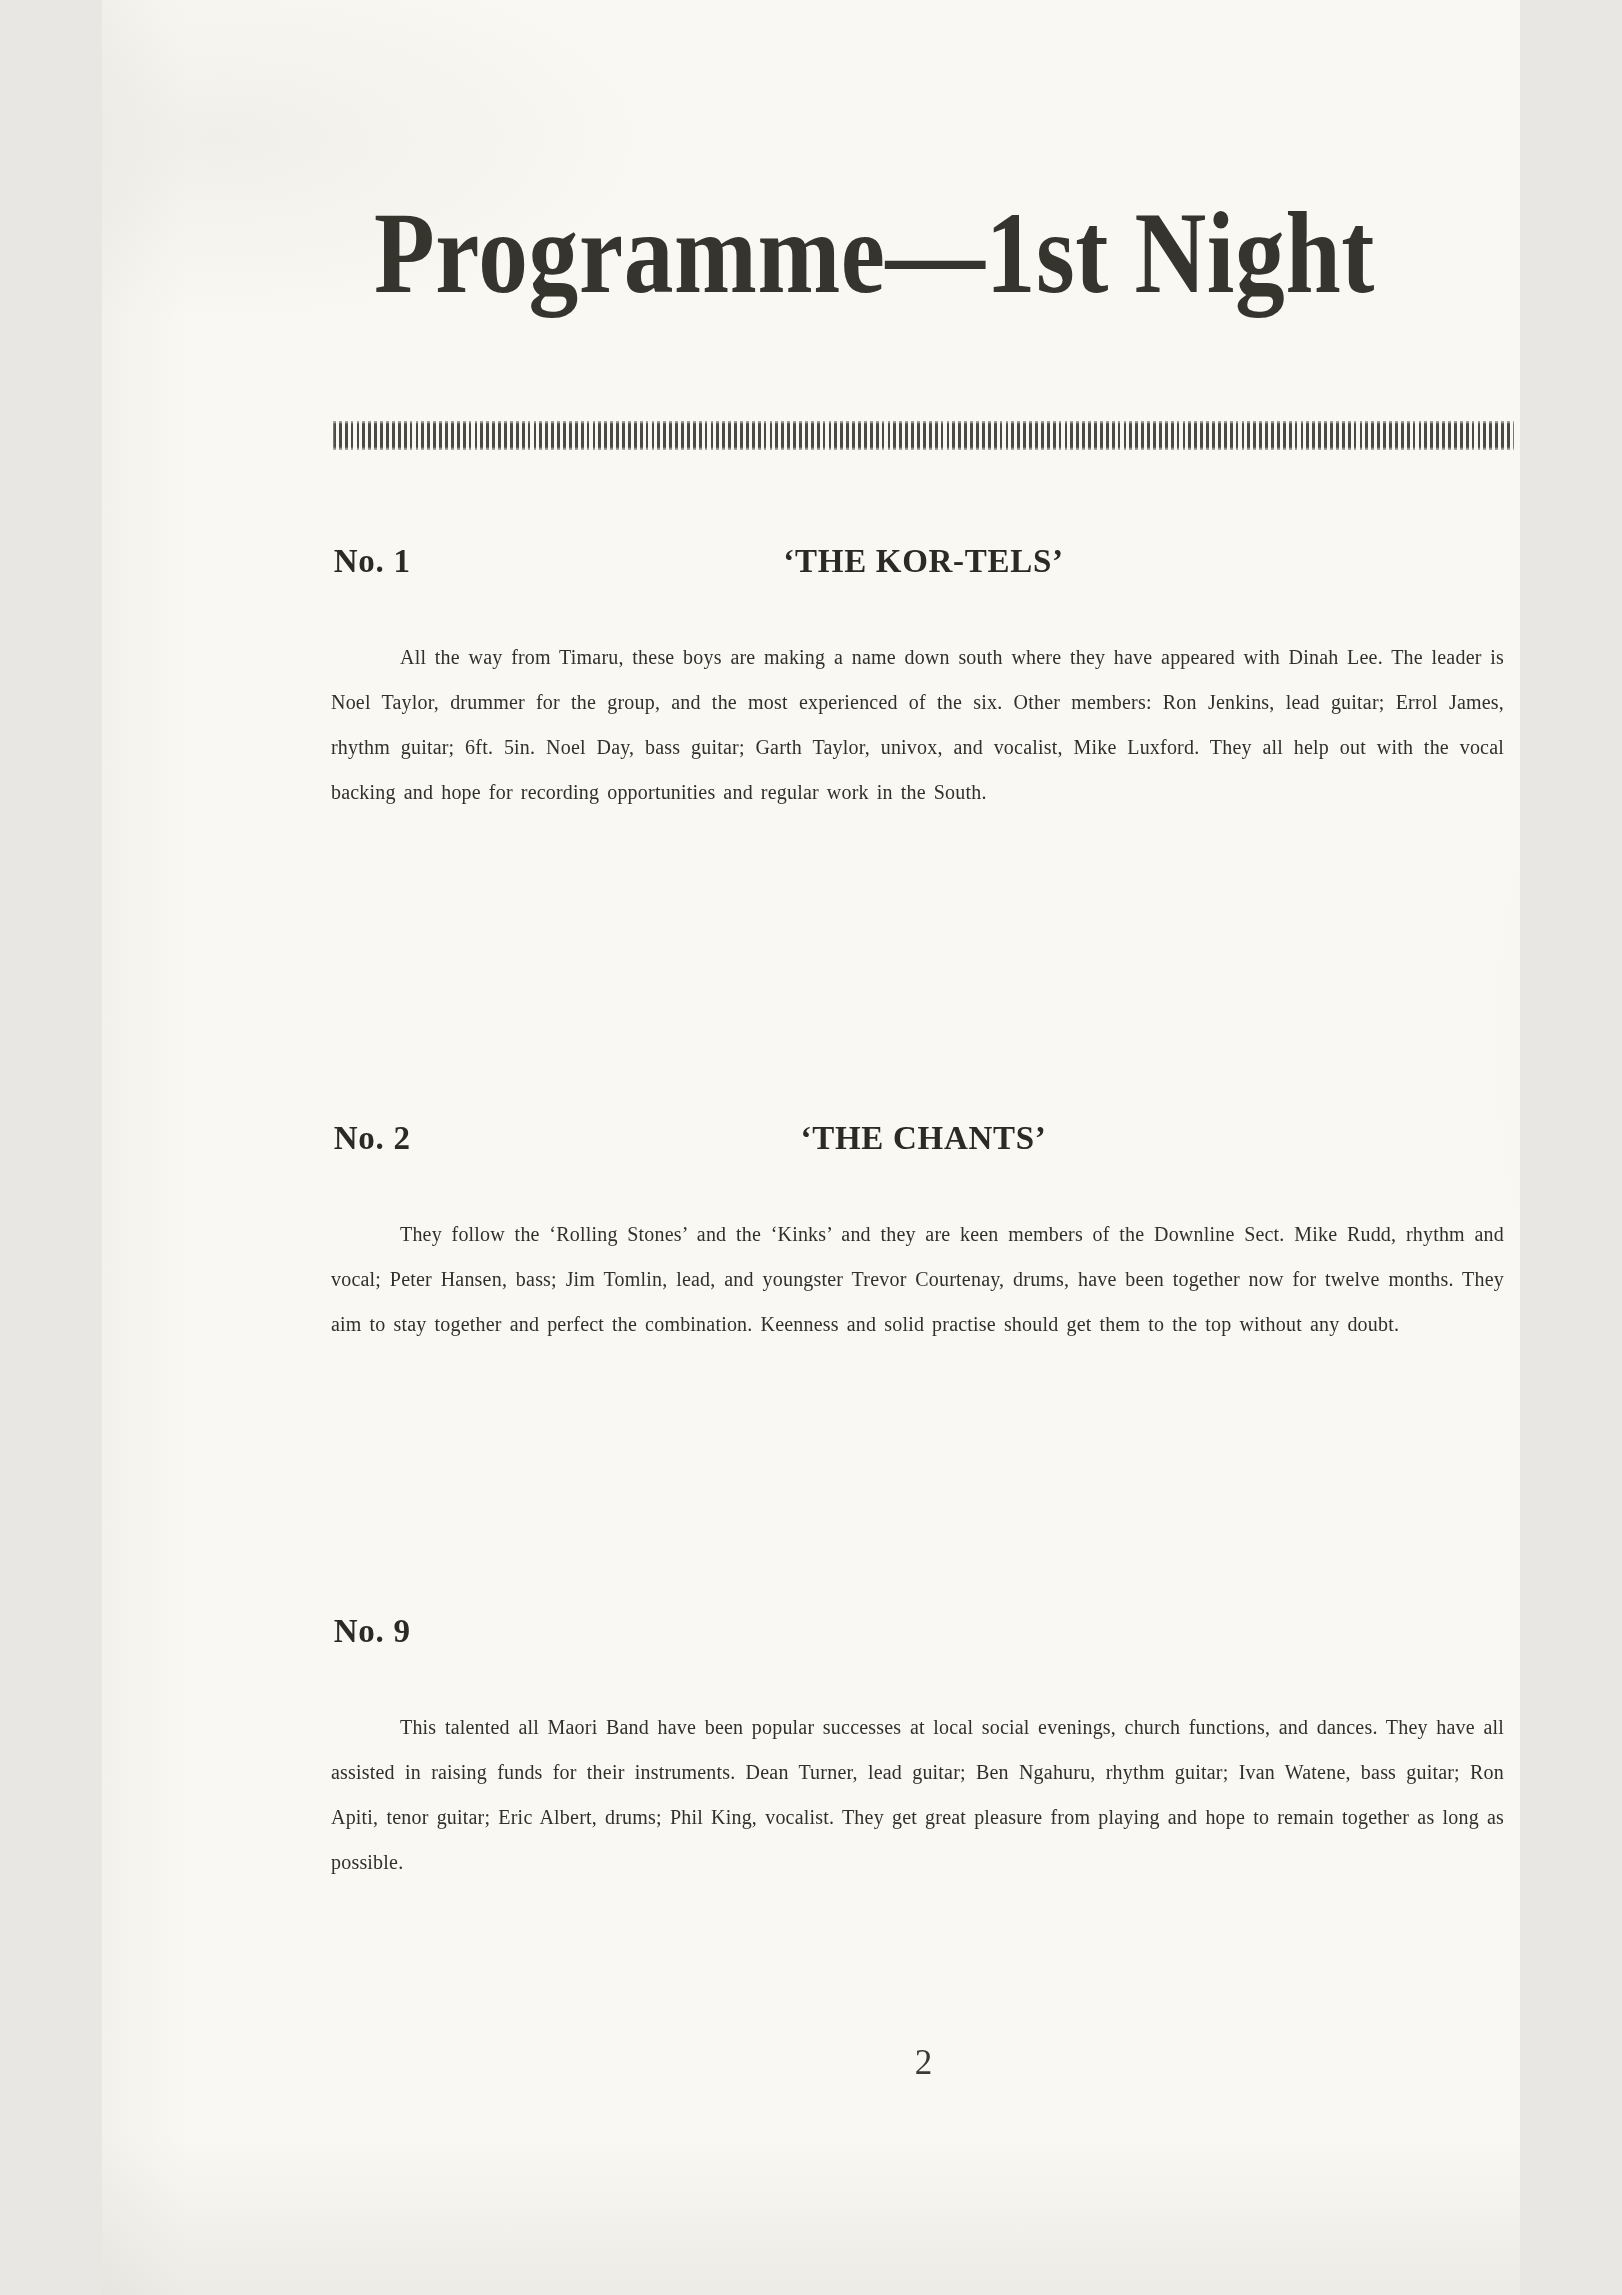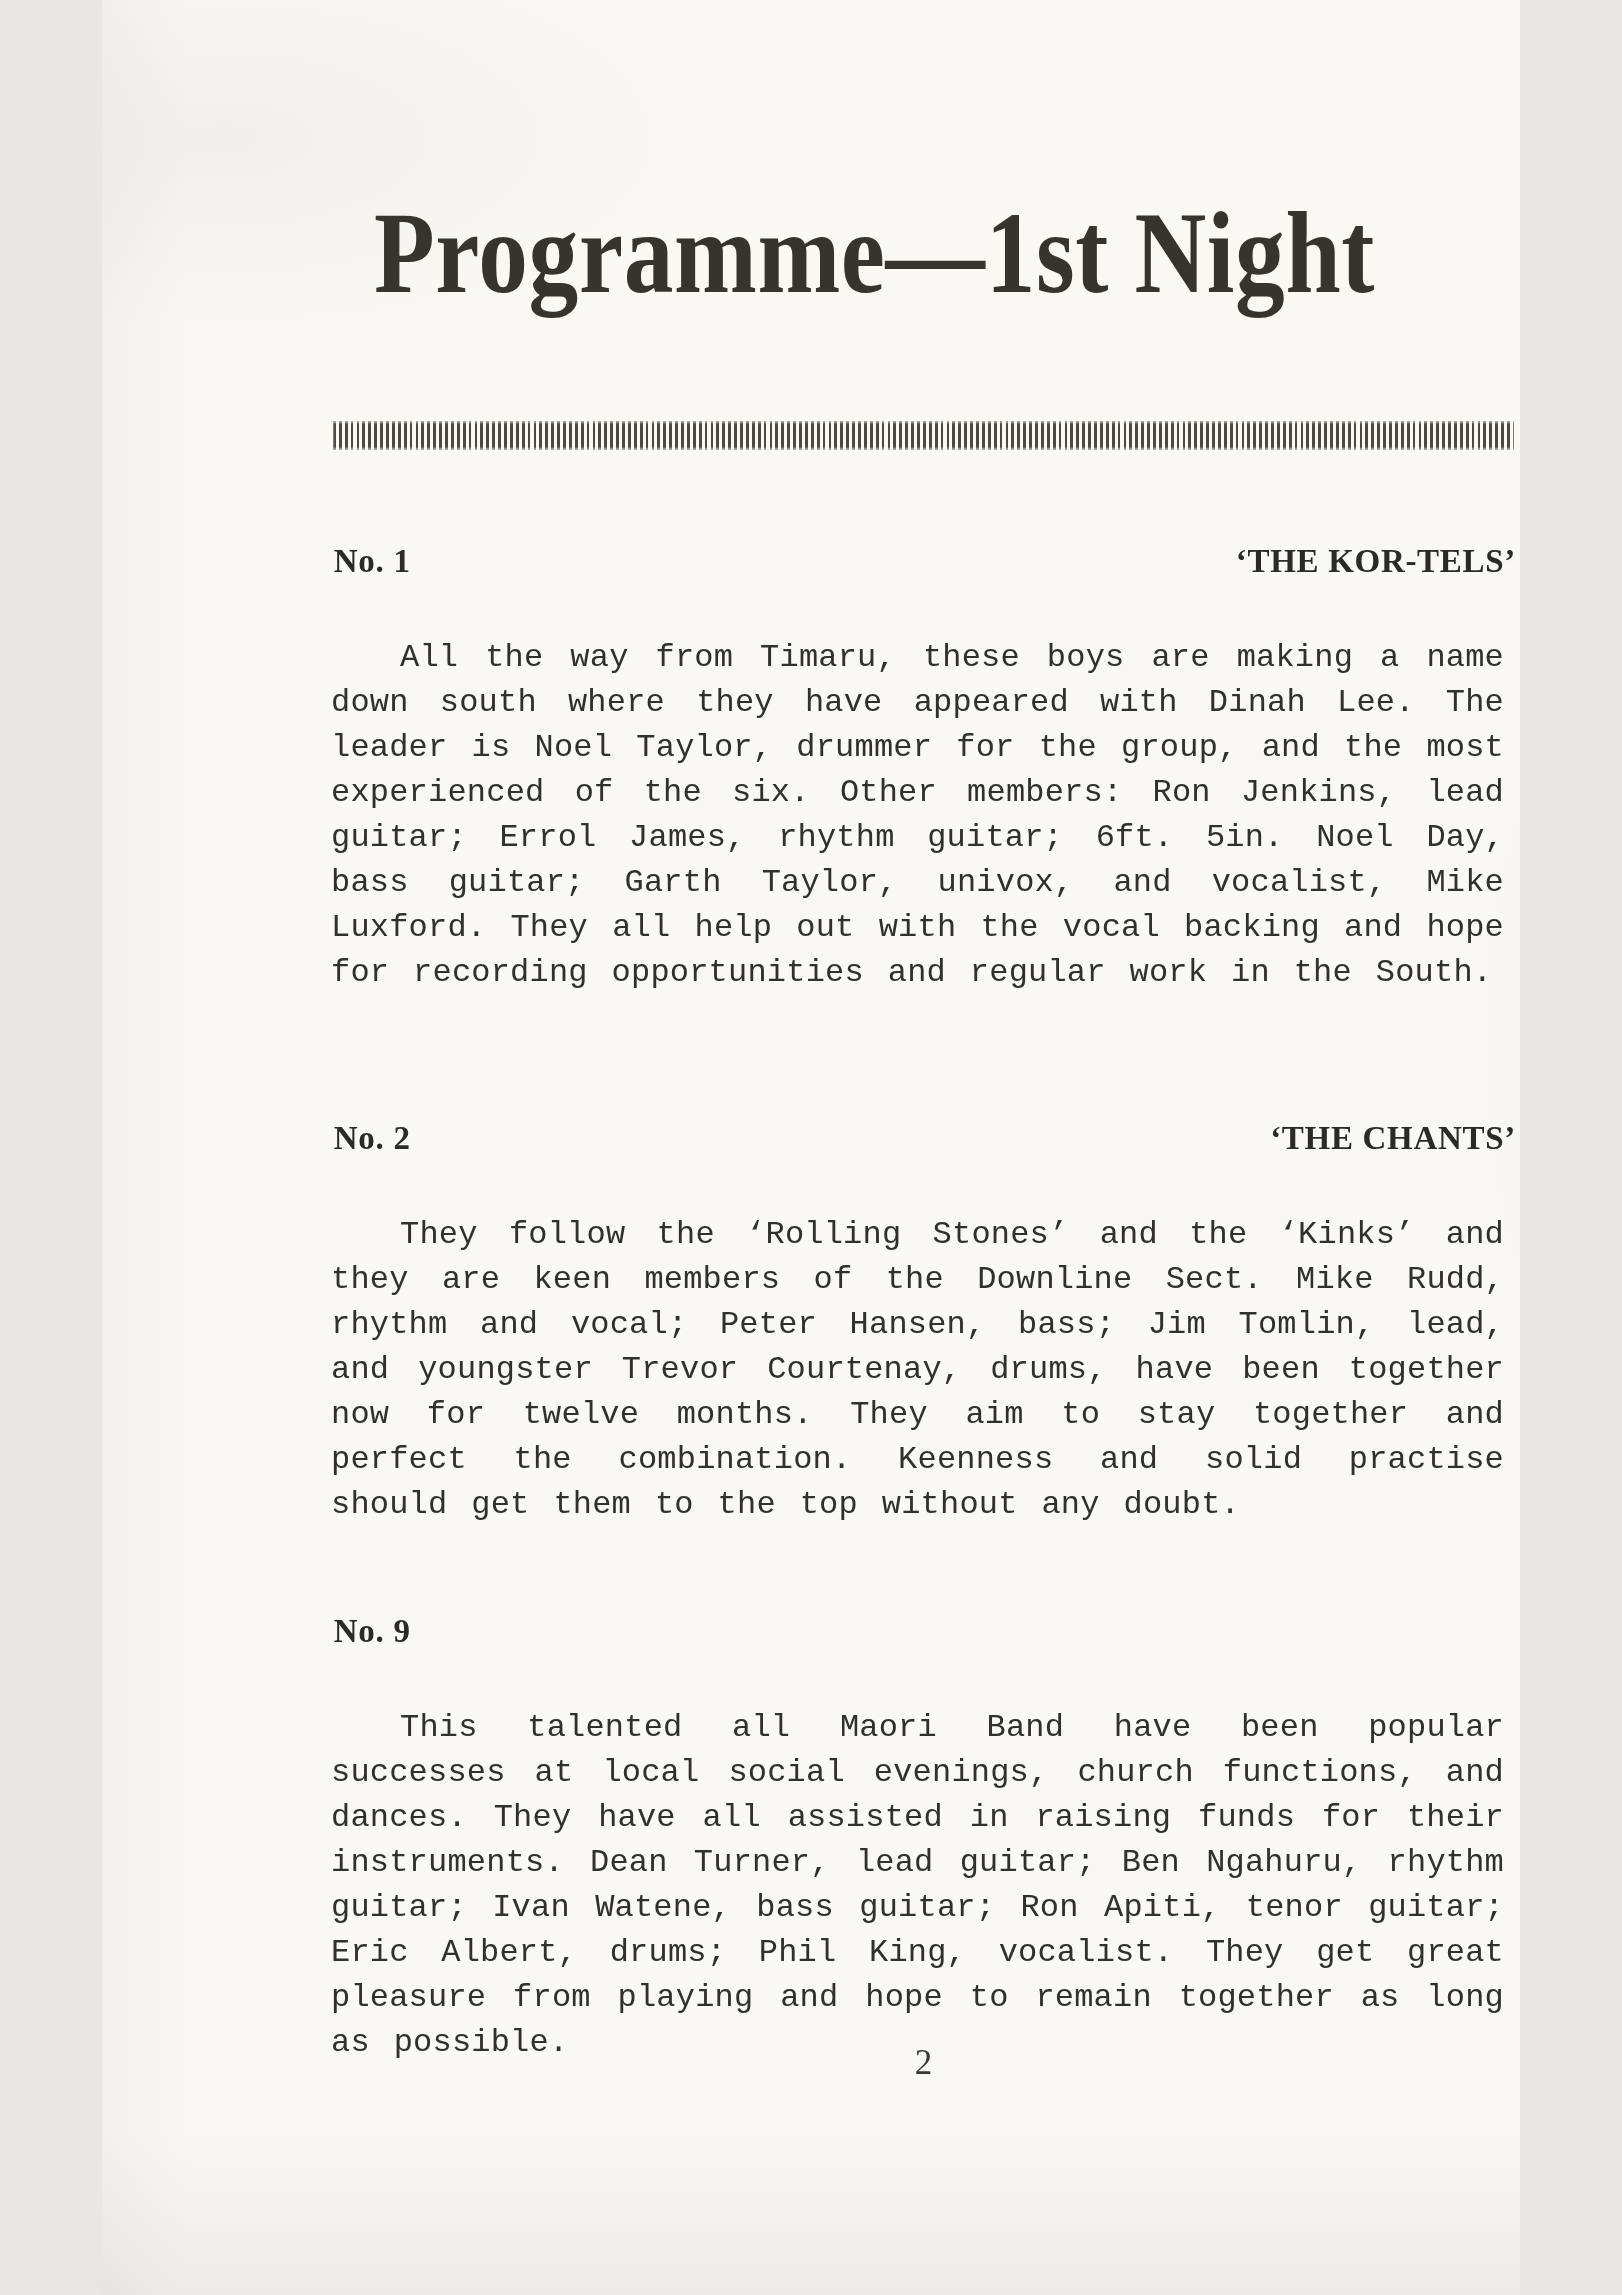--- a/index.html
+++ b/index.html
@@ -52,38 +52,37 @@
     position: absolute;
     left: 229px;
     width: 1185px;
   }
   .section-head {
     position: relative;
     height: 42px;
     font-size: 33px;
     font-weight: bold;
     color: #2b2a25;
-    text-align: right;
+    text-align: center;
     letter-spacing: 0.7px;
   }
   .section-number {
     position: absolute;
     left: 2.8px;
     top: 0;
   }
   .section-body {
     margin: 50px 12px 0 0;
-    font-size: 32px;
+    font-size: 20px;
     line-height: 45px;
     text-align: justify;
     text-indent: 69px;
     word-spacing: 0.14em;
     letter-spacing: 0.2px;
     color: #31302b;
-    font-family: Liberation Mono, monospace;
   }
   .page-number {
     position: absolute;
     top: 2043px;
     left: 229px;
     width: 1185px;
     text-align: center;
     font-size: 35px;
     color: #3a3933;
   }

